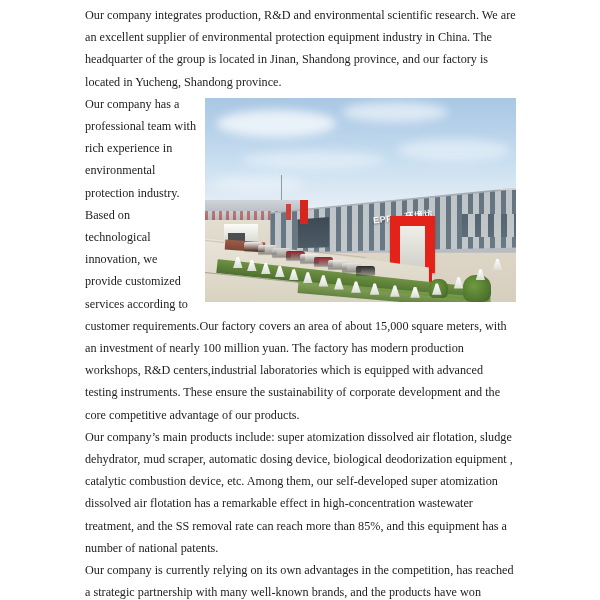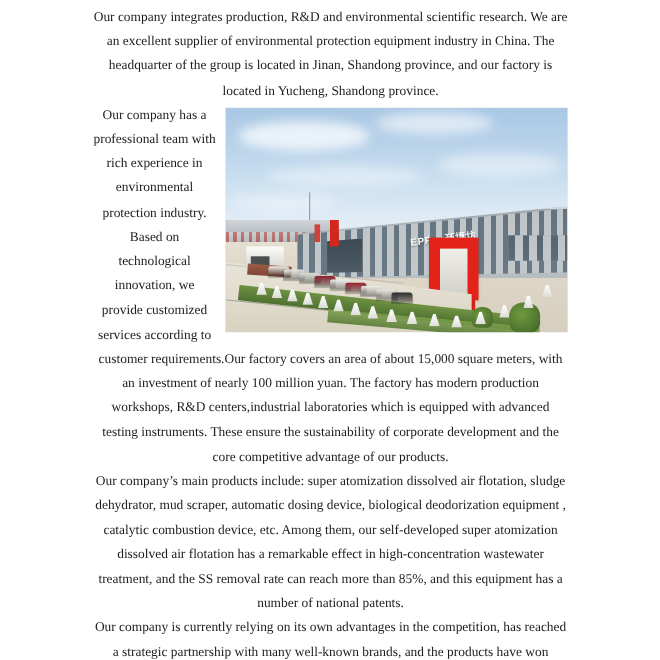--- a/index.html
+++ b/index.html
@@ -31,21 +31,20 @@
     line-height: 22.2px;
     text-align: left;
     color: #1d1d1d;
     padding-top: 4px;
   }
   .para {
     margin: 0;
     text-indent: 0;
     -webkit-hyphens: none;
     hyphens: none;
-    text-align: center;
   }
 
   
   .photo-float {
     float: right;
     width: 311px;
     height: 204px;
     margin: 5px 0 3px 9px;
     shape-margin: 0;
   }

